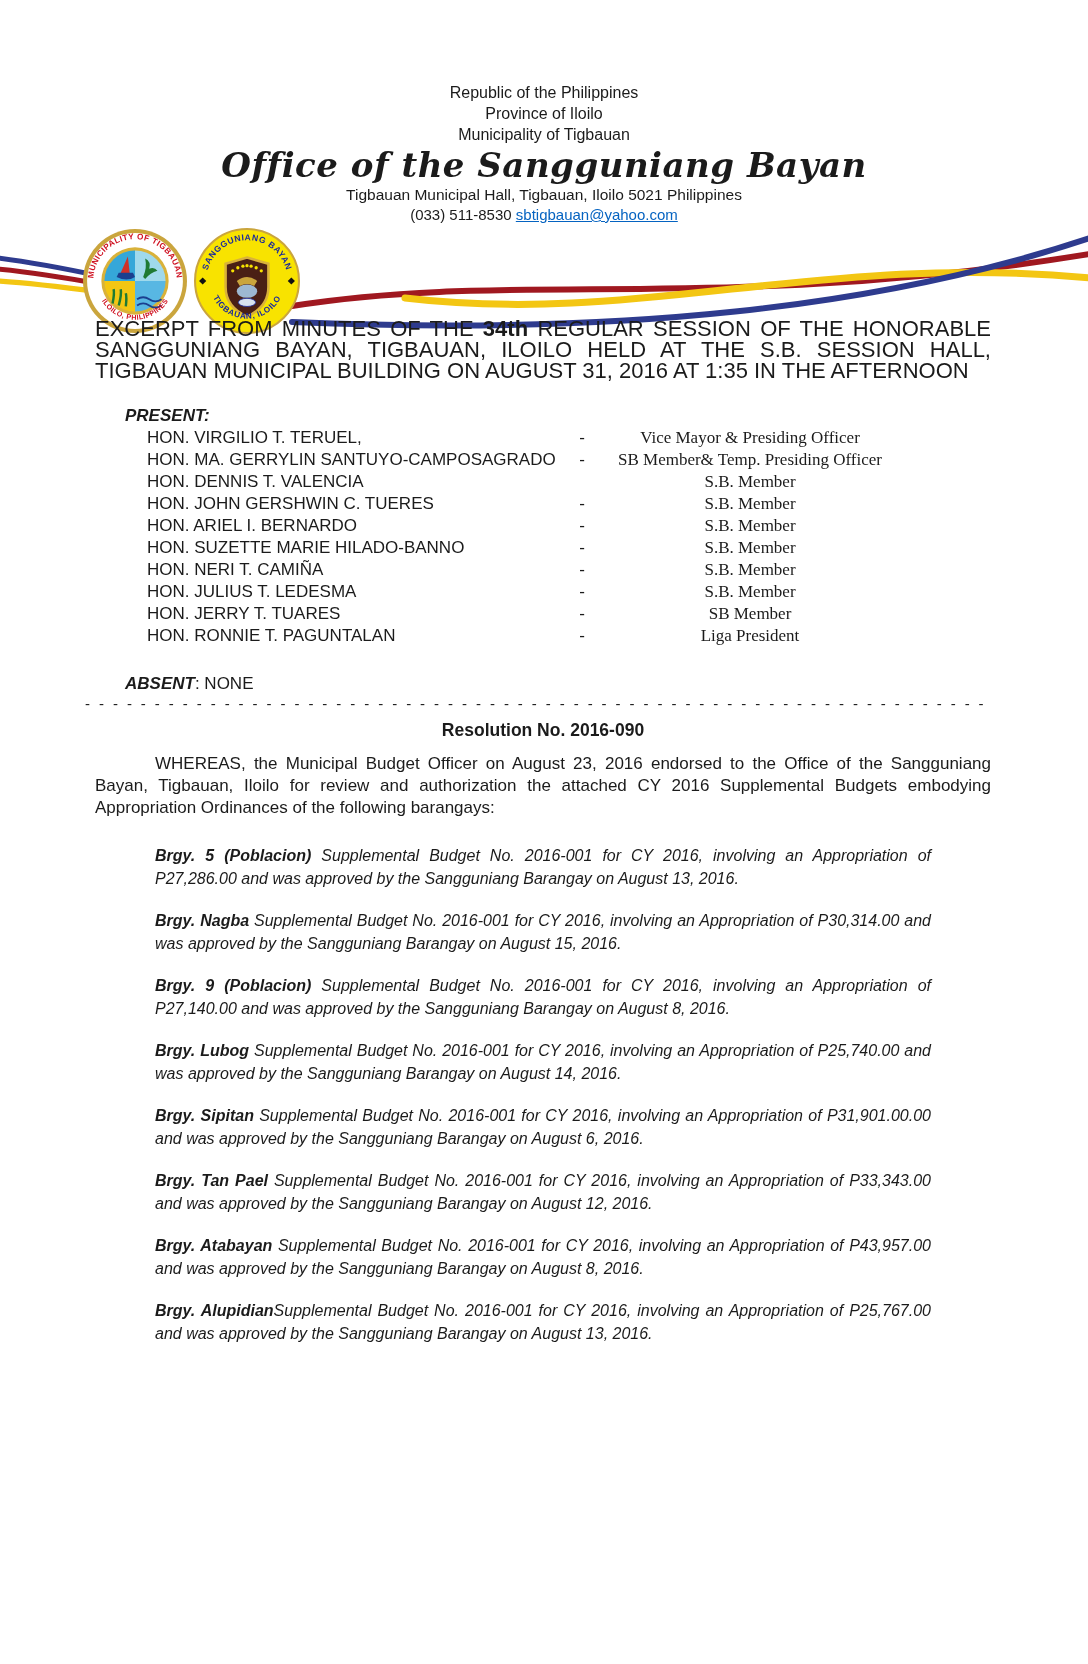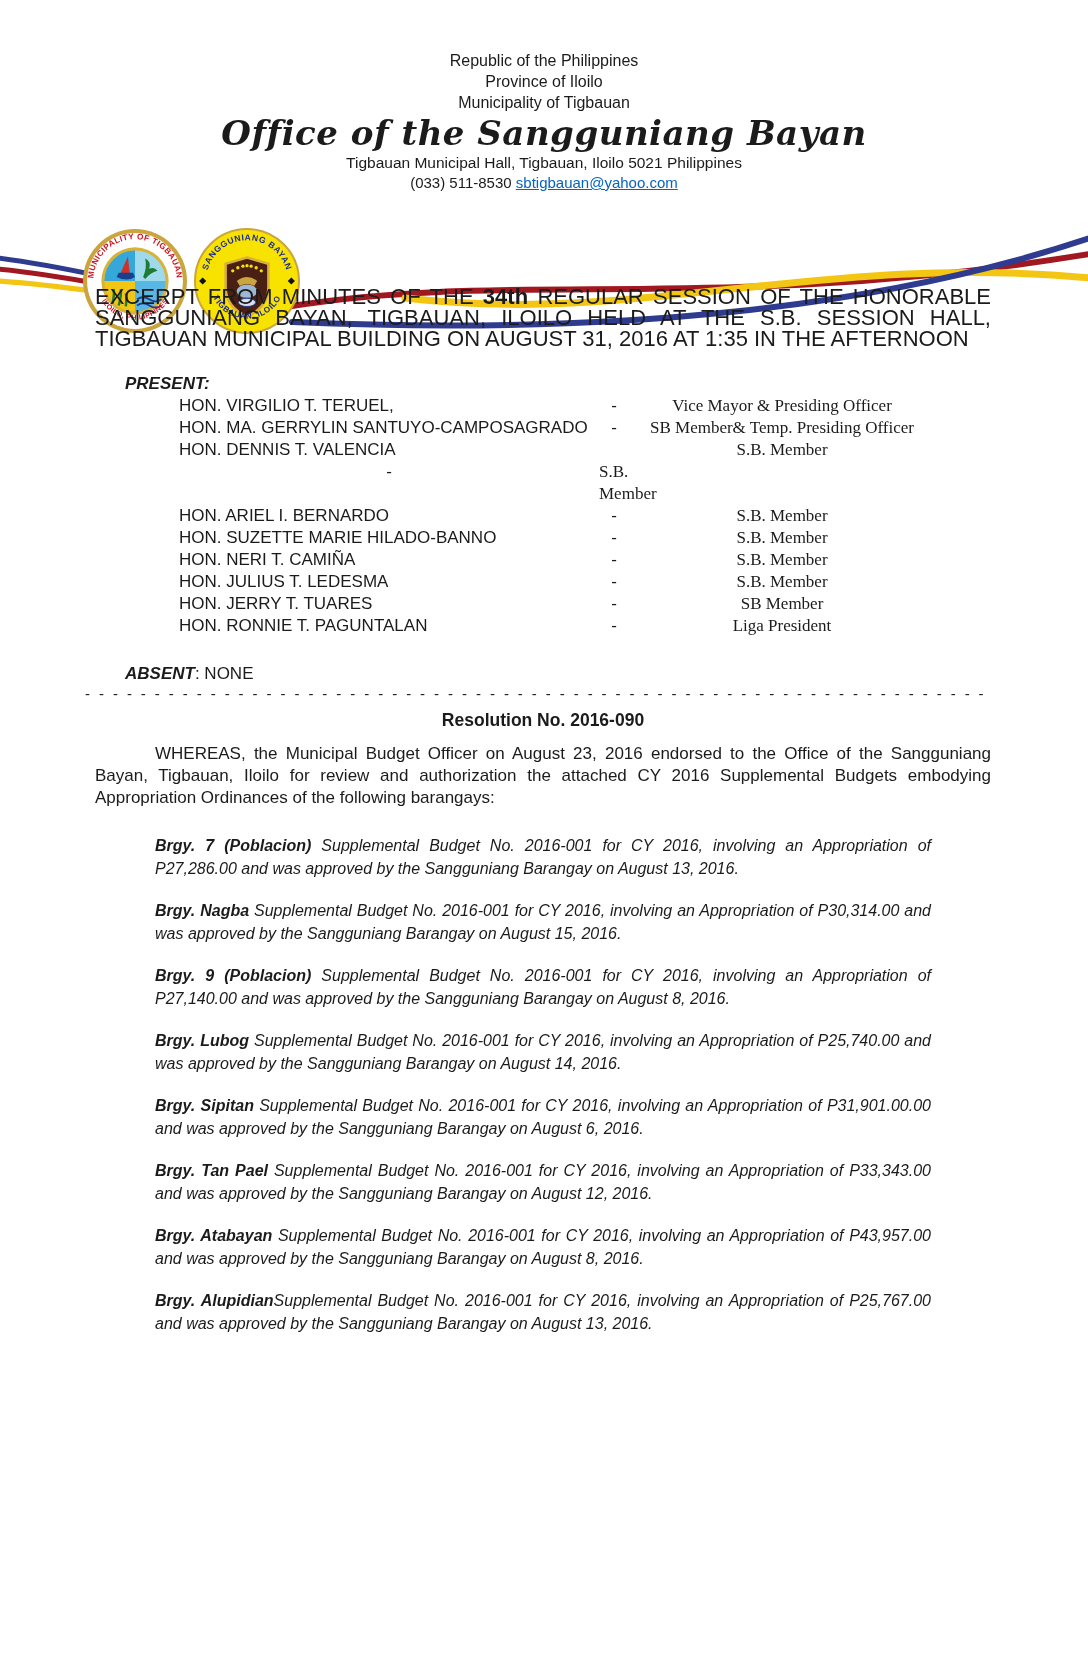--- a/index.html
+++ b/index.html
@@ -6,21 +6,21 @@
   .page{
     position:relative;
     width:1088px;height:1664px;
     margin:0 auto;
     background:#ffffff;
     overflow:hidden;
     font-family:"Liberation Sans", sans-serif;
     color:#1b1b1b;
   }
   
-  .letterhead{padding-top:50px;text-align:center;position:relative;z-index:3;}
+  .letterhead{padding-top:82px;text-align:center;position:relative;z-index:3;}
   .hdr-line{font-size:16px;line-height:21px;font-family:"Liberation Sans",sans-serif;}
   .office-title{
     font-family:"DejaVu Serif", serif;
     font-style:italic;font-weight:700;
     font-size:34px;line-height:40px;letter-spacing:.5px;
   }
   .hdr-address{font-size:15.5px;line-height:20px;}
   .hdr-contact{font-size:15px;line-height:20px;}
   .hdr-contact a{color:var(--link-blue,#0563c1);text-decoration:underline;}
   
@@ -32,21 +32,21 @@
   
   .seal{position:absolute;top:228px;width:106px;height:106px;z-index:2;}
   .seal-muni{left:82px;}
   .seal-sb{left:194px;}
   .seal-arc-text{font-family:"Liberation Sans",sans-serif;font-weight:700;}
   
   main{position:relative;z-index:3;margin:93px 97px 0 95px;}
   .justify{text-align:justify;}
   .excerpt{font-size:22px;line-height:21px;margin:0;}
   .present-label{margin:24px 0 0 30px;font-size:17px;line-height:22px;font-weight:700;font-style:italic;}
-  .present-table{margin-left:84px;width:calc(100% - 60px);}
+  .present-table{margin-left:52px;width:calc(100% - 60px);}
   .prow{display:grid;grid-template-columns:420px 30px 1fr;font-size:17px;line-height:22px;}
   .pname{white-space:nowrap;}
   .pdash{text-align:center;}
   .ppos{text-align:center;padding-right:80px;font-family:Liberation Serif, serif;}
   .absent-line{margin:26px 0 0 30px;font-size:17px;line-height:22px;}
   .absent-line .lbl{font-weight:700;font-style:italic;}
   .separator{margin-top:2px;margin-left:-10px;font-size:15px;line-height:14px;letter-spacing:2.4px;white-space:nowrap;overflow:hidden;color:#222;}
   .resolution-no{margin-top:8px;text-align:center;font-weight:700;font-size:17.5px;line-height:22px;}
   .res-title{margin:20px 0 0 0;font-size:17px;line-height:22px;}
   .whereas{margin:12px 0 0 0;font-size:17px;line-height:22px;text-indent:60px;}
@@ -155,20 +155,21 @@
           <span class="pname">HON. MA. GERRYLIN SANTUYO-CAMPOSAGRADO</span>
           <span class="pdash">-</span>
           <span class="ppos">SB Member&amp; Temp. Presiding Officer</span>
         </div>
       <div class="prow">
           <span class="pname">HON. DENNIS T. VALENCIA</span>
           <span class="pdash"></span>
           <span class="ppos">S.B. Member</span>
         </div>
       <div class="prow">
+          <span class="pname">HON. JOHN GERSHWIN C. TUERES</span>
           <span class="pdash">-</span>
           <span class="ppos">S.B. Member</span>
         </div>
       <div class="prow">
           <span class="pname">HON. ARIEL I. BERNARDO</span>
           <span class="pdash">-</span>
           <span class="ppos">S.B. Member</span>
         </div>
       <div class="prow">
           <span class="pname">HON. SUZETTE MARIE HILADO-BANNO</span>
@@ -200,21 +201,21 @@
     <div class="absent-line"><span class="lbl">ABSENT</span><span>: NONE</span></div>
 
     <div class="separator">- - - - - - - - - - - - - - - - - - - - - - - - - - - - - - - - - - - - - - - - - - - - - - - - - - - - - - - - - - - - - - - - - - - - - - </div>
 
     <div class="resolution-no">Resolution No. 2016-090</div>
 
 
     <p class="whereas justify">WHEREAS, the Municipal Budget Officer on August 23, 2016 endorsed to the Office of the Sangguniang Bayan, Tigbauan, Iloilo for review and authorization the attached CY 2016 Supplemental Budgets embodying Appropriation Ordinances of the following barangays:</p>
 
     <section class="barangays">
-      <p class="bitem"><span class="bname">Brgy. 7 (Poblacion)</span><span> Supplemental Budget No. 2016-001 for CY 2016, involving an Appropriation of P27,286.00 and was approved by the Sangguniang Barangay on August 13, 2016.</span></p>
+      <p class="bitem"><span class="bname">Brgy. 5 (Poblacion)</span><span> Supplemental Budget No. 2016-001 for CY 2016, involving an Appropriation of P27,286.00 and was approved by the Sangguniang Barangay on August 13, 2016.</span></p>
       <p class="bitem"><span class="bname">Brgy. Nagba</span><span> Supplemental Budget No. 2016-001 for CY 2016, involving an Appropriation of P30,314.00 and was approved by the Sangguniang Barangay on August 15, 2016.</span></p>
       <p class="bitem"><span class="bname">Brgy. 9 (Poblacion)</span><span> Supplemental Budget No. 2016-001 for CY 2016, involving an Appropriation of P27,140.00 and was approved by the Sangguniang Barangay on August 8, 2016.</span></p>
       <p class="bitem"><span class="bname">Brgy. Lubog</span><span> Supplemental Budget No. 2016-001 for CY 2016, involving an Appropriation of P25,740.00 and was approved by the Sangguniang Barangay on August 14, 2016.</span></p>
       <p class="bitem"><span class="bname">Brgy. Sipitan</span><span> Supplemental Budget No. 2016-001 for CY 2016, involving an Appropriation of P31,901.00.00 and was approved by the Sangguniang Barangay on August 6, 2016.</span></p>
       <p class="bitem"><span class="bname">Brgy. Tan Pael</span><span> Supplemental Budget No. 2016-001 for CY 2016, involving an Appropriation of P33,343.00 and was approved by the Sangguniang Barangay on August 12, 2016.</span></p>
       <p class="bitem"><span class="bname">Brgy. Atabayan</span><span> Supplemental Budget No. 2016-001 for CY 2016, involving an Appropriation of P43,957.00 and was approved by the Sangguniang Barangay on August 8, 2016.</span></p>
       <p class="bitem"><span class="bname">Brgy. Alupidian</span><span>Supplemental Budget No. 2016-001 for CY 2016, involving an Appropriation of P25,767.00 and was approved by the Sangguniang Barangay on August 13, 2016.</span></p>
     </section>
 
   </main>

